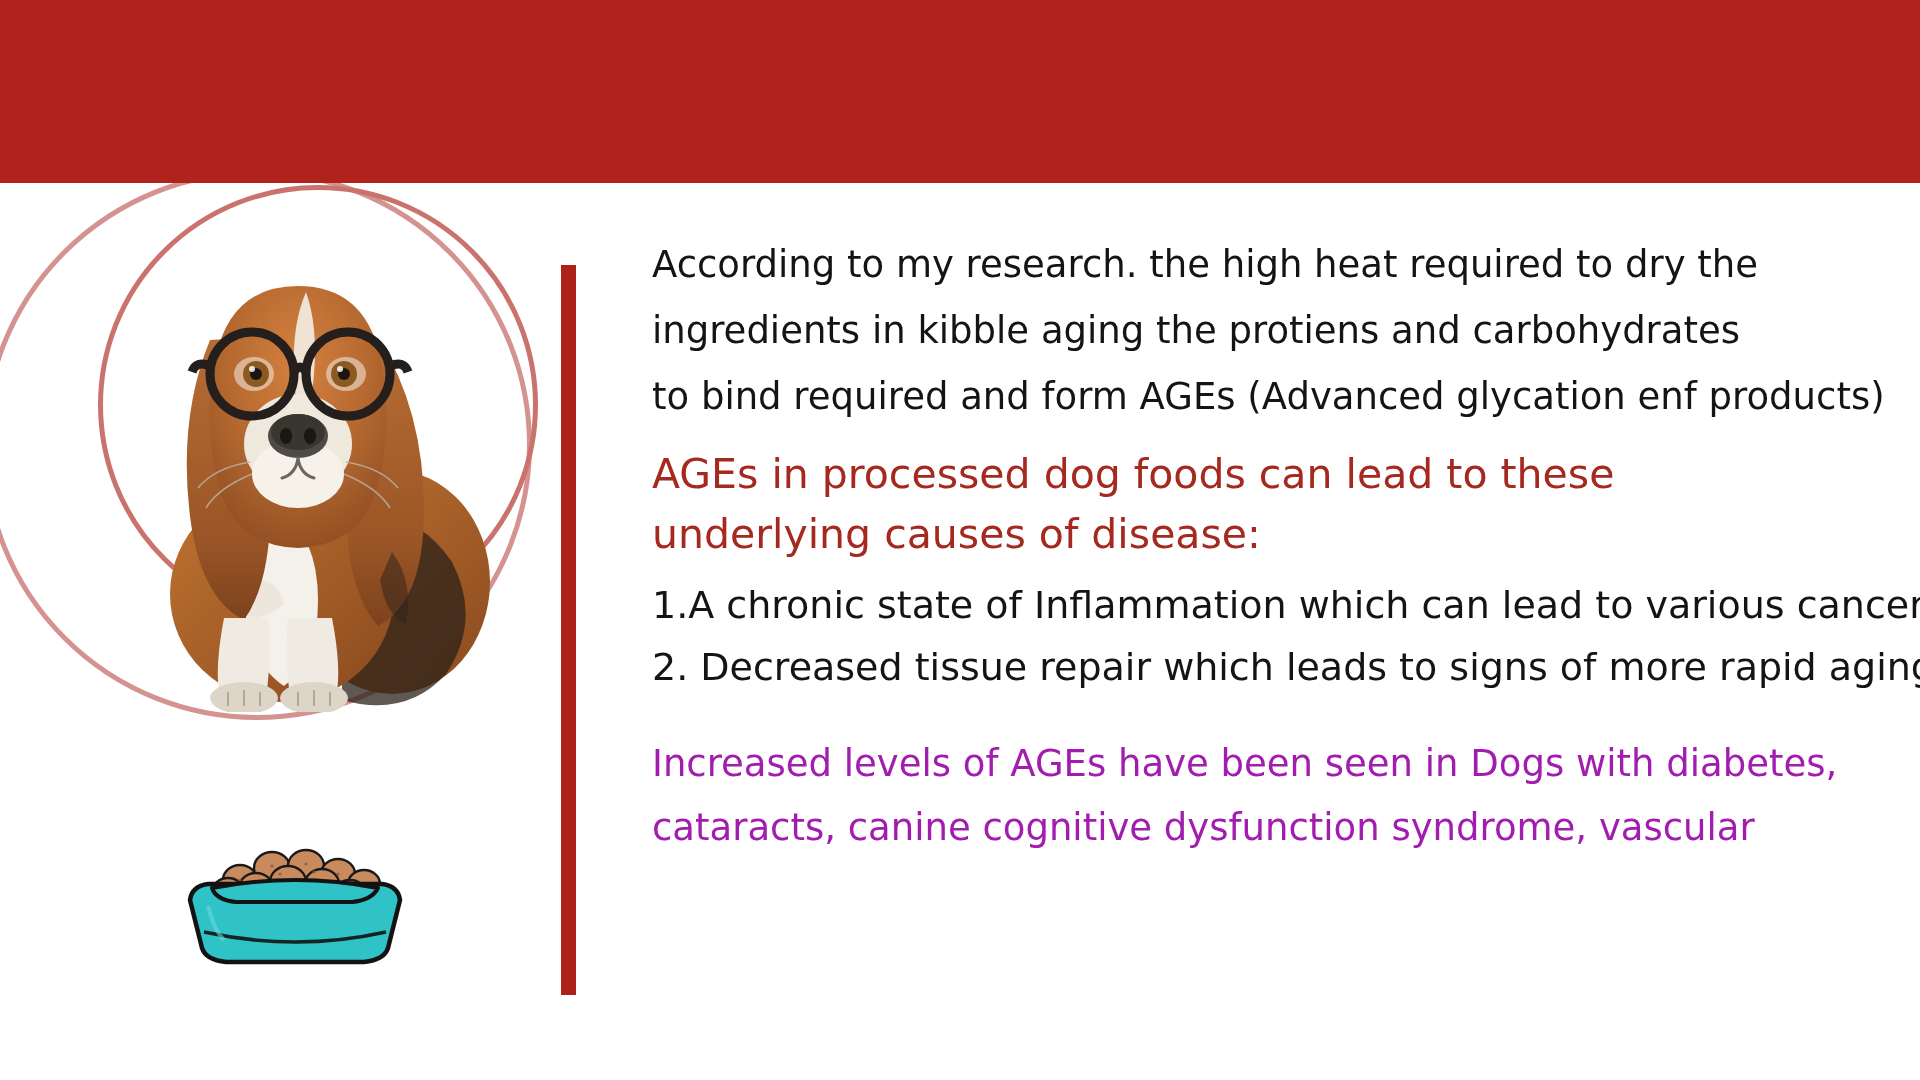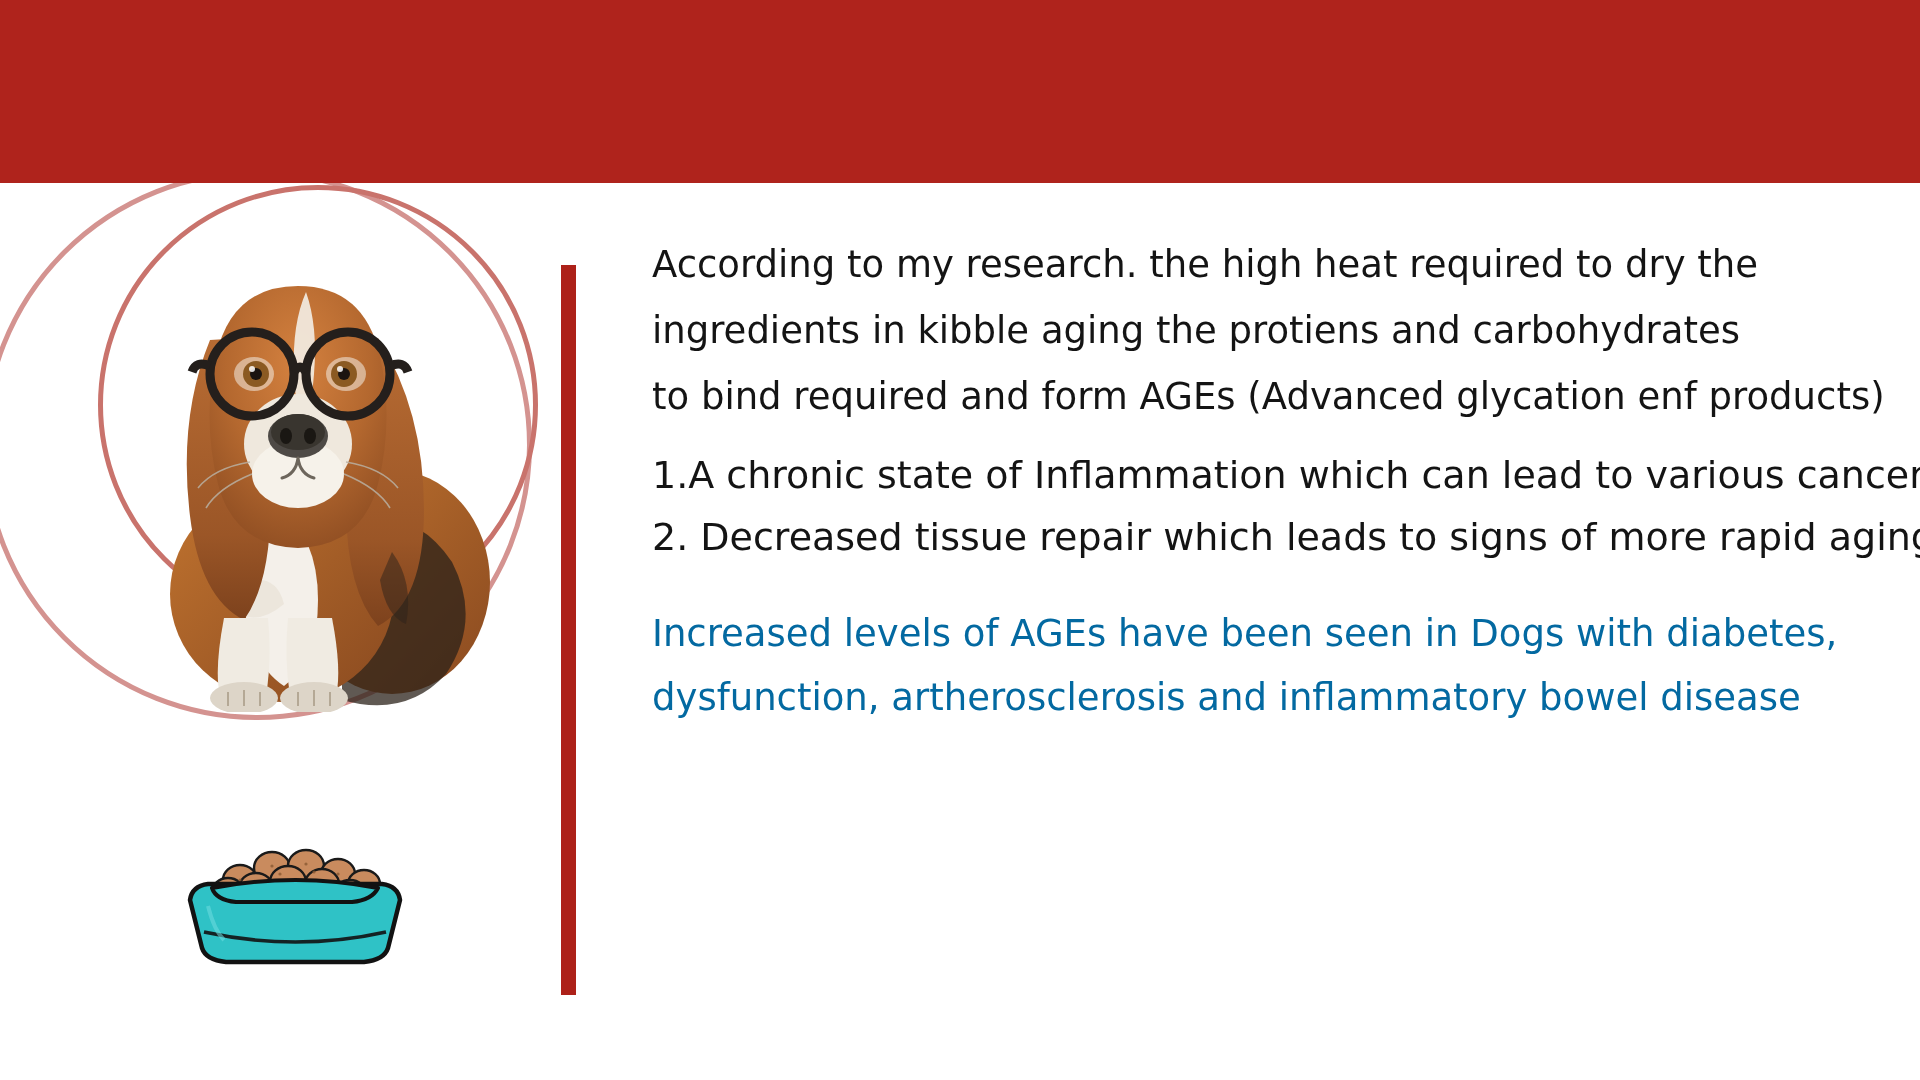--- a/index.html
+++ b/index.html
@@ -141,21 +141,21 @@
     padding: 0;
     color: #141414;
   }
   #disease-list li {
     font-size: 38px;
     line-height: 62px;
     white-space: nowrap;
   }
 
   #closing-paragraph {
-    color: #0369a1;
+    color: #a21caf;
     font-size: 37px;
     line-height: 64px;
     margin-top: 34px;
   }
 </style>
 </head>
 <body>
 
 <div id="slide">
 
@@ -293,25 +293,29 @@
   <div id="divider-bar"></div>
 
   <div id="content-column">
 
     <div class="para" id="intro-paragraph">
       <span class="para-line">According to my research. the high heat required to dry the</span>
       <span class="para-line">ingredients in kibble aging the protiens and carbohydrates</span>
       <span class="para-line">to bind required and form AGEs (Advanced glycation enf products)</span>
     </div>
 
+    <div class="para" id="ages-heading">
+      <span class="para-line">AGEs in processed dog foods can lead to these</span>
+      <span class="para-line">underlying causes of disease:</span>
+    </div>
 
     <ul id="disease-list">
       <li>1.A chronic state of Inflammation which can lead to various cancers</li>
       <li>2. Decreased tissue repair which leads to signs of more rapid aging</li>
     </ul>
 
     <div class="para" id="closing-paragraph">
       <span class="para-line">Increased levels of AGEs have been seen in Dogs with diabetes,</span>
-      <span class="para-line">dysfunction, artherosclerosis and inflammatory bowel disease</span>
+      <span class="para-line">cataracts, canine cognitive dysfunction syndrome, vascular</span>
     </div>
 
   </div>
 </div>
 
 </body></html>

